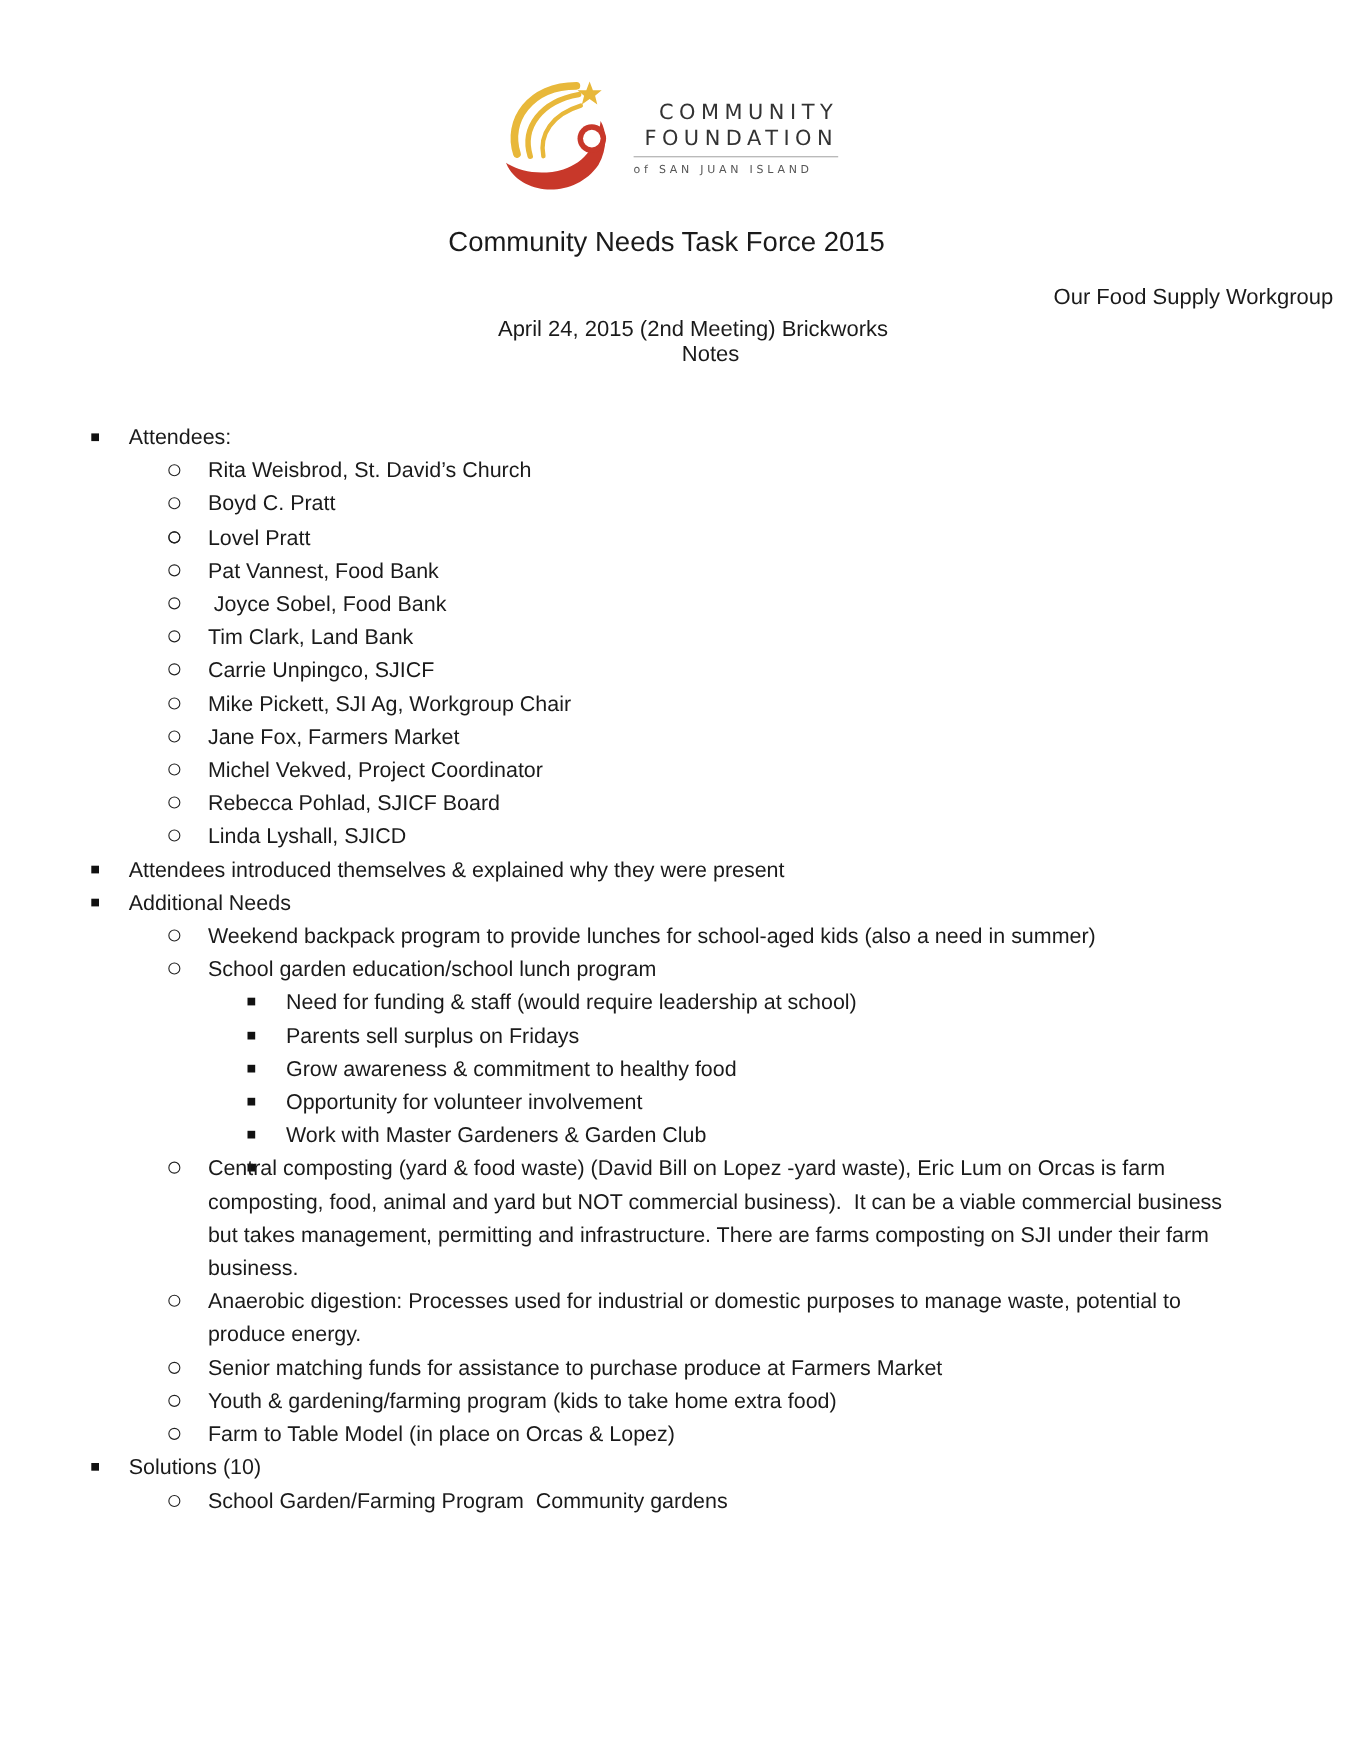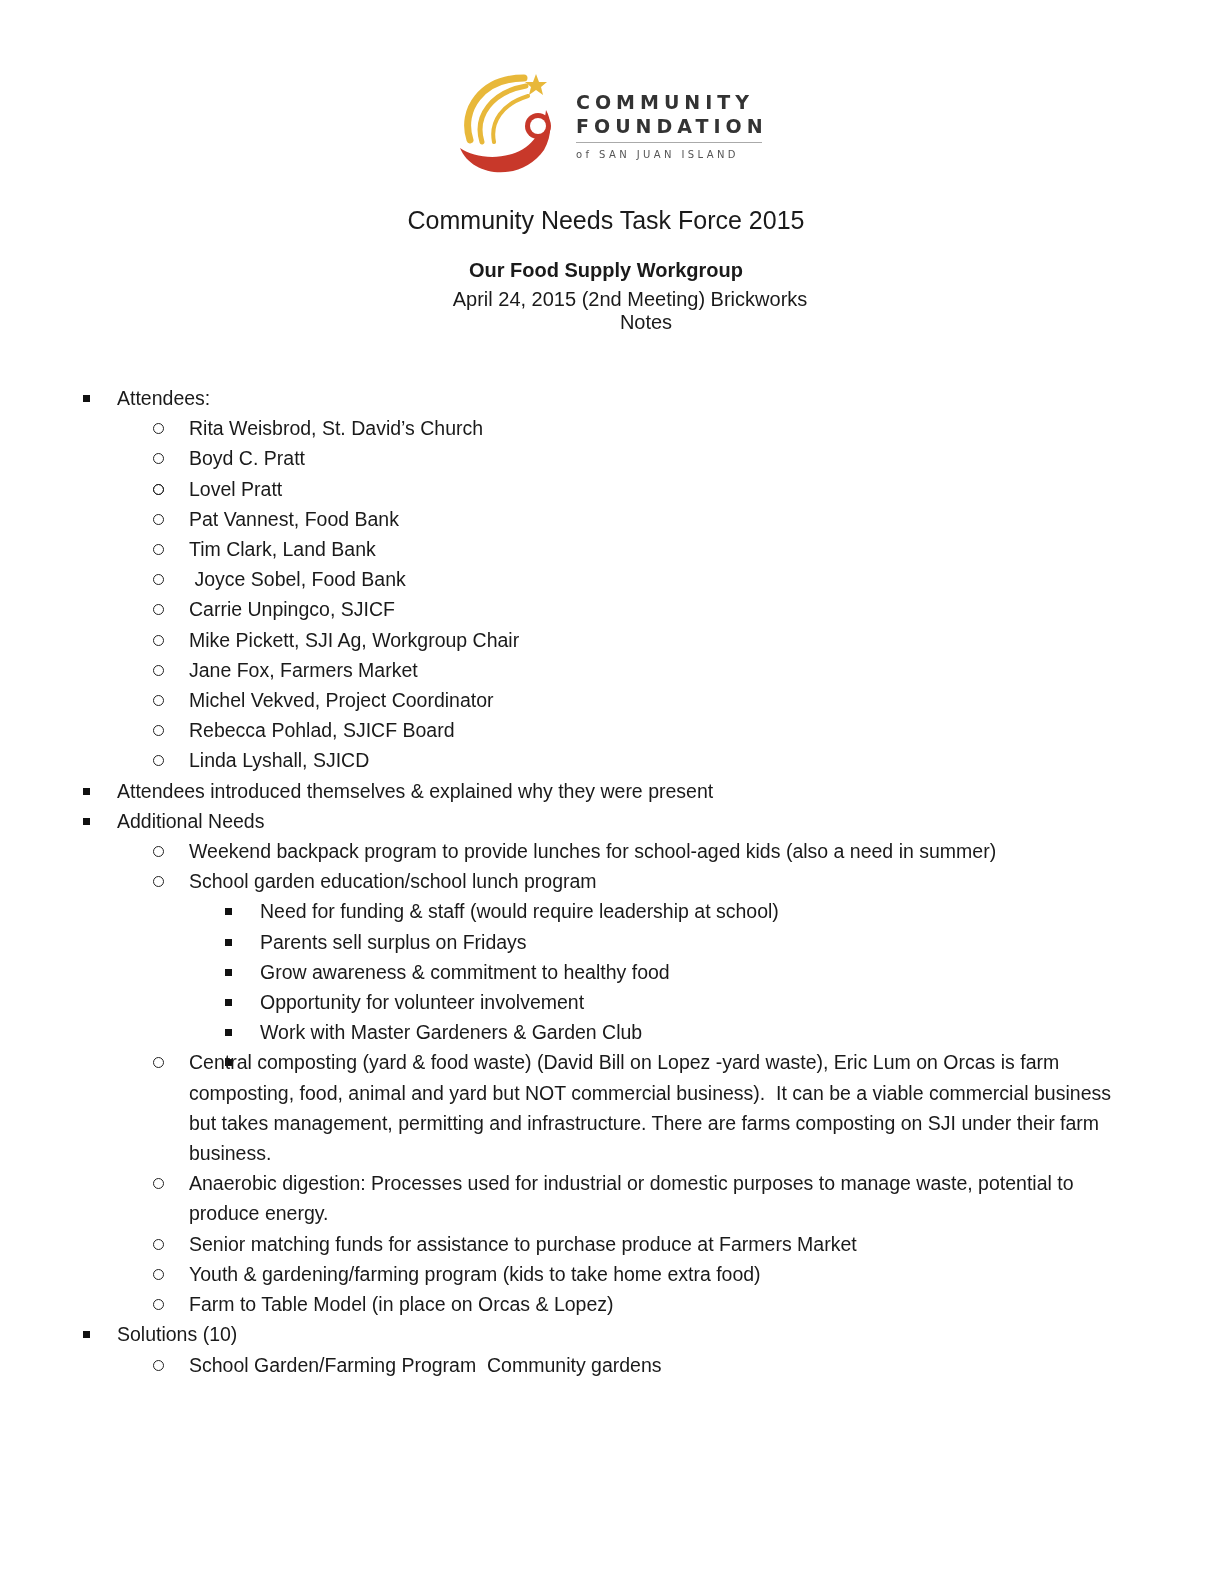--- a/index.html
+++ b/index.html
@@ -10,34 +10,34 @@
     }
     .logo {
       position: absolute; left: 452px; top: 70px; width: 320px; height: 112px;
     }
     .logo-text {
       position: absolute; left: 124px; top: 20px;
       font-family: "DejaVu Sans", sans-serif;
       color: #333;
     }
     .logo-line1, .logo-line2 {
-      font-size: 19px; letter-spacing: 5px; line-height: 24px; font-weight: bold;
+      font-size: 19px; letter-spacing: 5px; line-height: 24px; font-weight: normal; text-align: right;
     }
     .logo-rule { width: 186px; height: 1px; background: #aaa; margin: 4px 0 6px 0; }
     .logo-line3 { font-size: 10px; letter-spacing: 3.4px; color: #555; }
 
     .title {
       position: absolute; left: 0; width: 1212px; top: 203px; text-align: center;
       font-size: 25px; line-height: 34px;
     }
     .sub {
       position: absolute; left: 0; width: 1212px; text-align: center;
       font-size: 20px; line-height: 29px;
     }
-    .sub1 { top: 256px; font-weight: bold; }
+    .sub1 { top: 256px; font-weight: normal; text-align: right; }
     .sub2 { top: 285px; padding-left: 24px; }
     .sub3 { top: 308px; font-weight: normal; padding-left: 40px; }
 
     .content {
       position: absolute; left: 0; top: 383px; width: 1224px;
       font-size: 19.5px; line-height: 30.2px;
     }
     .row { position: relative; }
     .b1 .mark, .b2 .mark, .b3 .mark { position: absolute; top: 0; }
     .b1 .mark { left: 83px; }
@@ -105,28 +105,28 @@
   <div class="row b2">
       <span class="mark"><span class="circ"></span></span>
       <span class="txt">Lovel Pratt</span>
     </div>
   <div class="row b2">
       <span class="mark"><span class="circ"></span></span>
       <span class="txt">Pat Vannest, Food Bank</span>
     </div>
   <div class="row b2">
       <span class="mark"><span class="circ"></span></span>
+      <span class="txt" style="white-space:pre;"> Joyce Sobel, Food Bank</span>
+    </div>
+  <div class="row b2">
+      <span class="mark"><span class="circ"></span></span>
       <span class="txt">Tim Clark, Land Bank</span>
     </div>
   <div class="row b2">
       <span class="mark"><span class="circ"></span></span>
-      <span class="txt" style="white-space:pre;"> Joyce Sobel, Food Bank</span>
-    </div>
-  <div class="row b2">
-      <span class="mark"><span class="circ"></span></span>
       <span class="txt">Carrie Unpingco, SJICF</span>
     </div>
   <div class="row b2">
       <span class="mark"><span class="circ"></span></span>
       <span class="txt">Mike Pickett, SJI Ag, Workgroup Chair</span>
     </div>
   <div class="row b2">
       <span class="mark"><span class="circ"></span></span>
       <span class="txt">Jane Fox, Farmers Market</span>
     </div>

